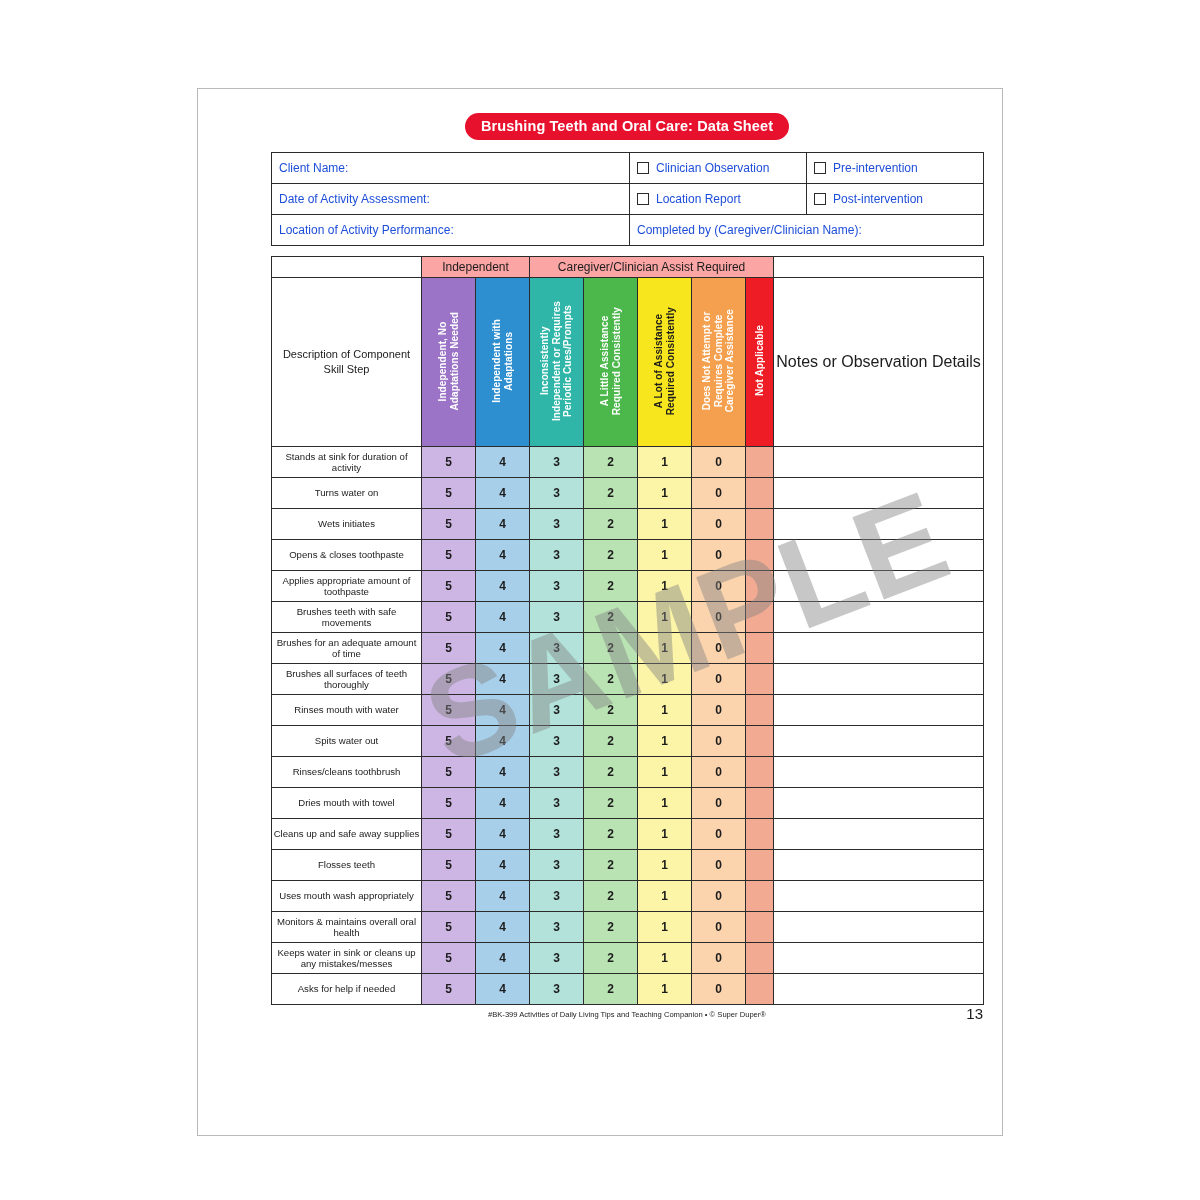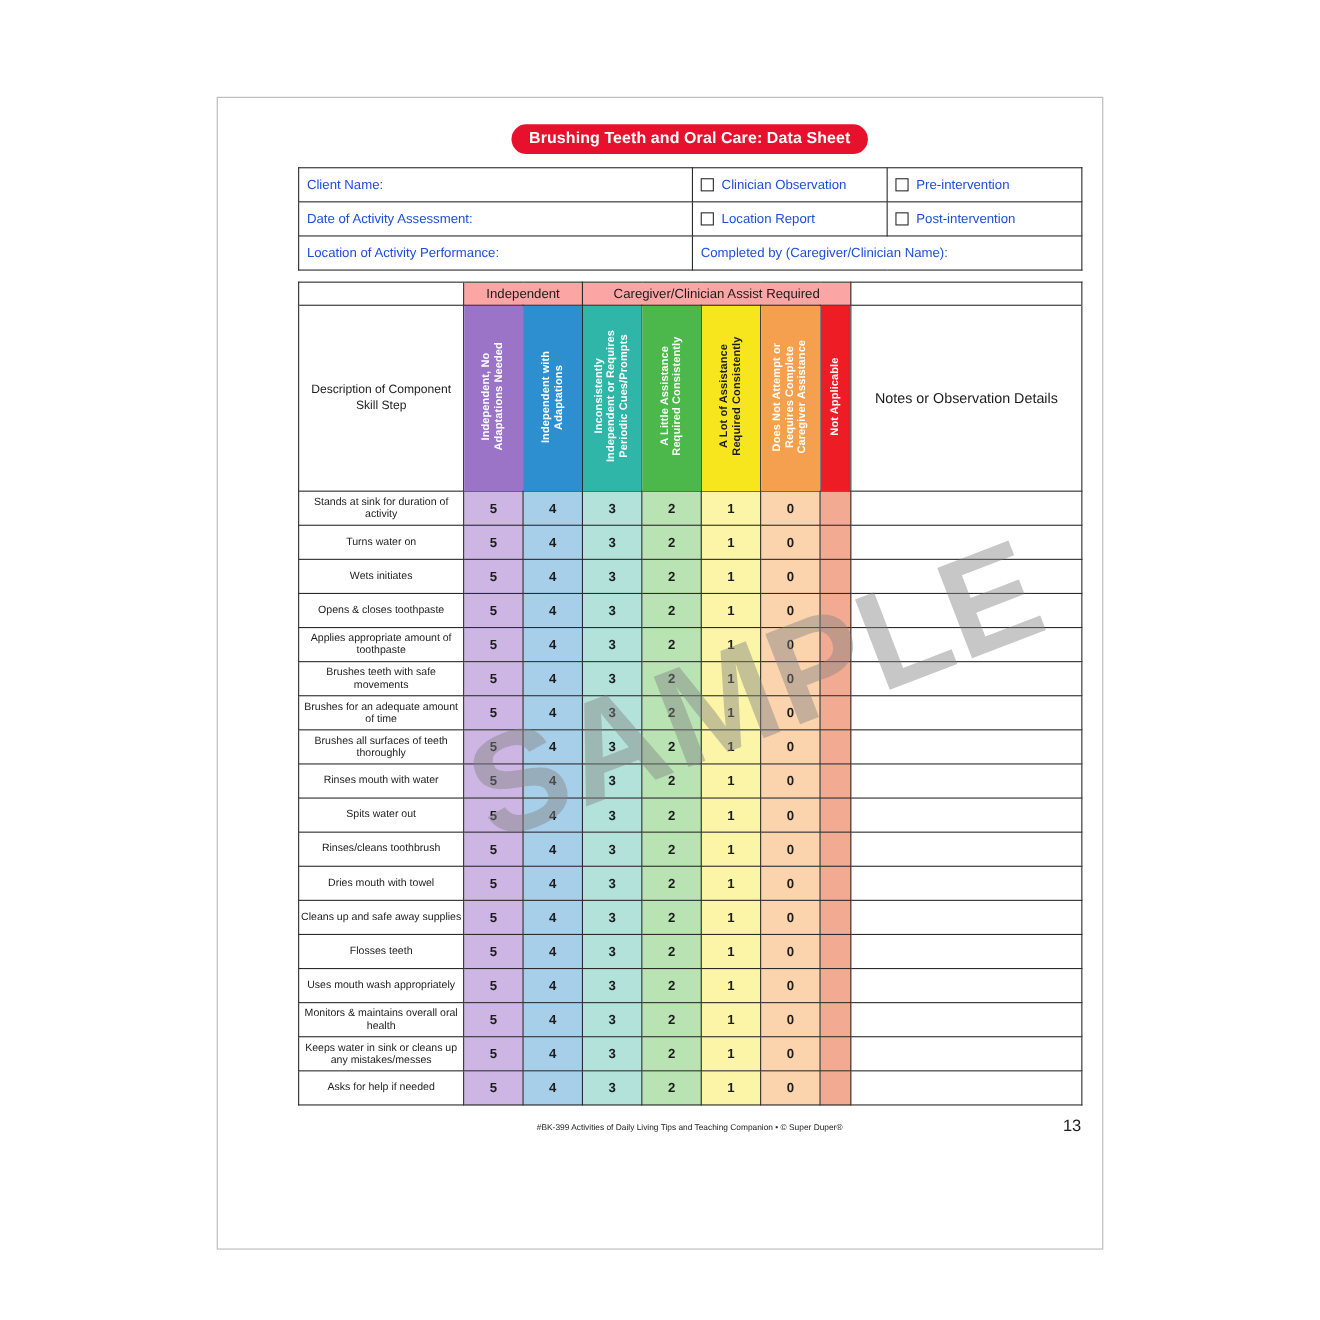--- a/index.html
+++ b/index.html
@@ -93,40 +93,39 @@
     display:inline-block;
     font-weight:bold;
     font-size:10px;
     line-height:1.15;
     letter-spacing:.1px;
     text-align:center;
     white-space:pre-line;
     padding:4px 0;
   }
   .notes-head{
-    font-size:13px;
+    font-size:16px;
     line-height:1.35;
     padding:4px 6px;
   }
   .rowlabel{
     font-size:9.6px;
     line-height:1.2;
     padding:3px 4px;
     text-align:center;
   }
   .score{
     font-weight:bold;
     font-size:12px;
     height:30px;
   }
   .notes-cell{background:#ffffff;}
   
   .footer{
     position:relative;
-    margin-top:10px;
     height:22px;
   }
   .footer .credit{
     text-align:center;
     font-size:7.6px;
     color:#1c1c1c;
     padding-top:5px;
   }
   .footer .pageno{
     position:absolute;

